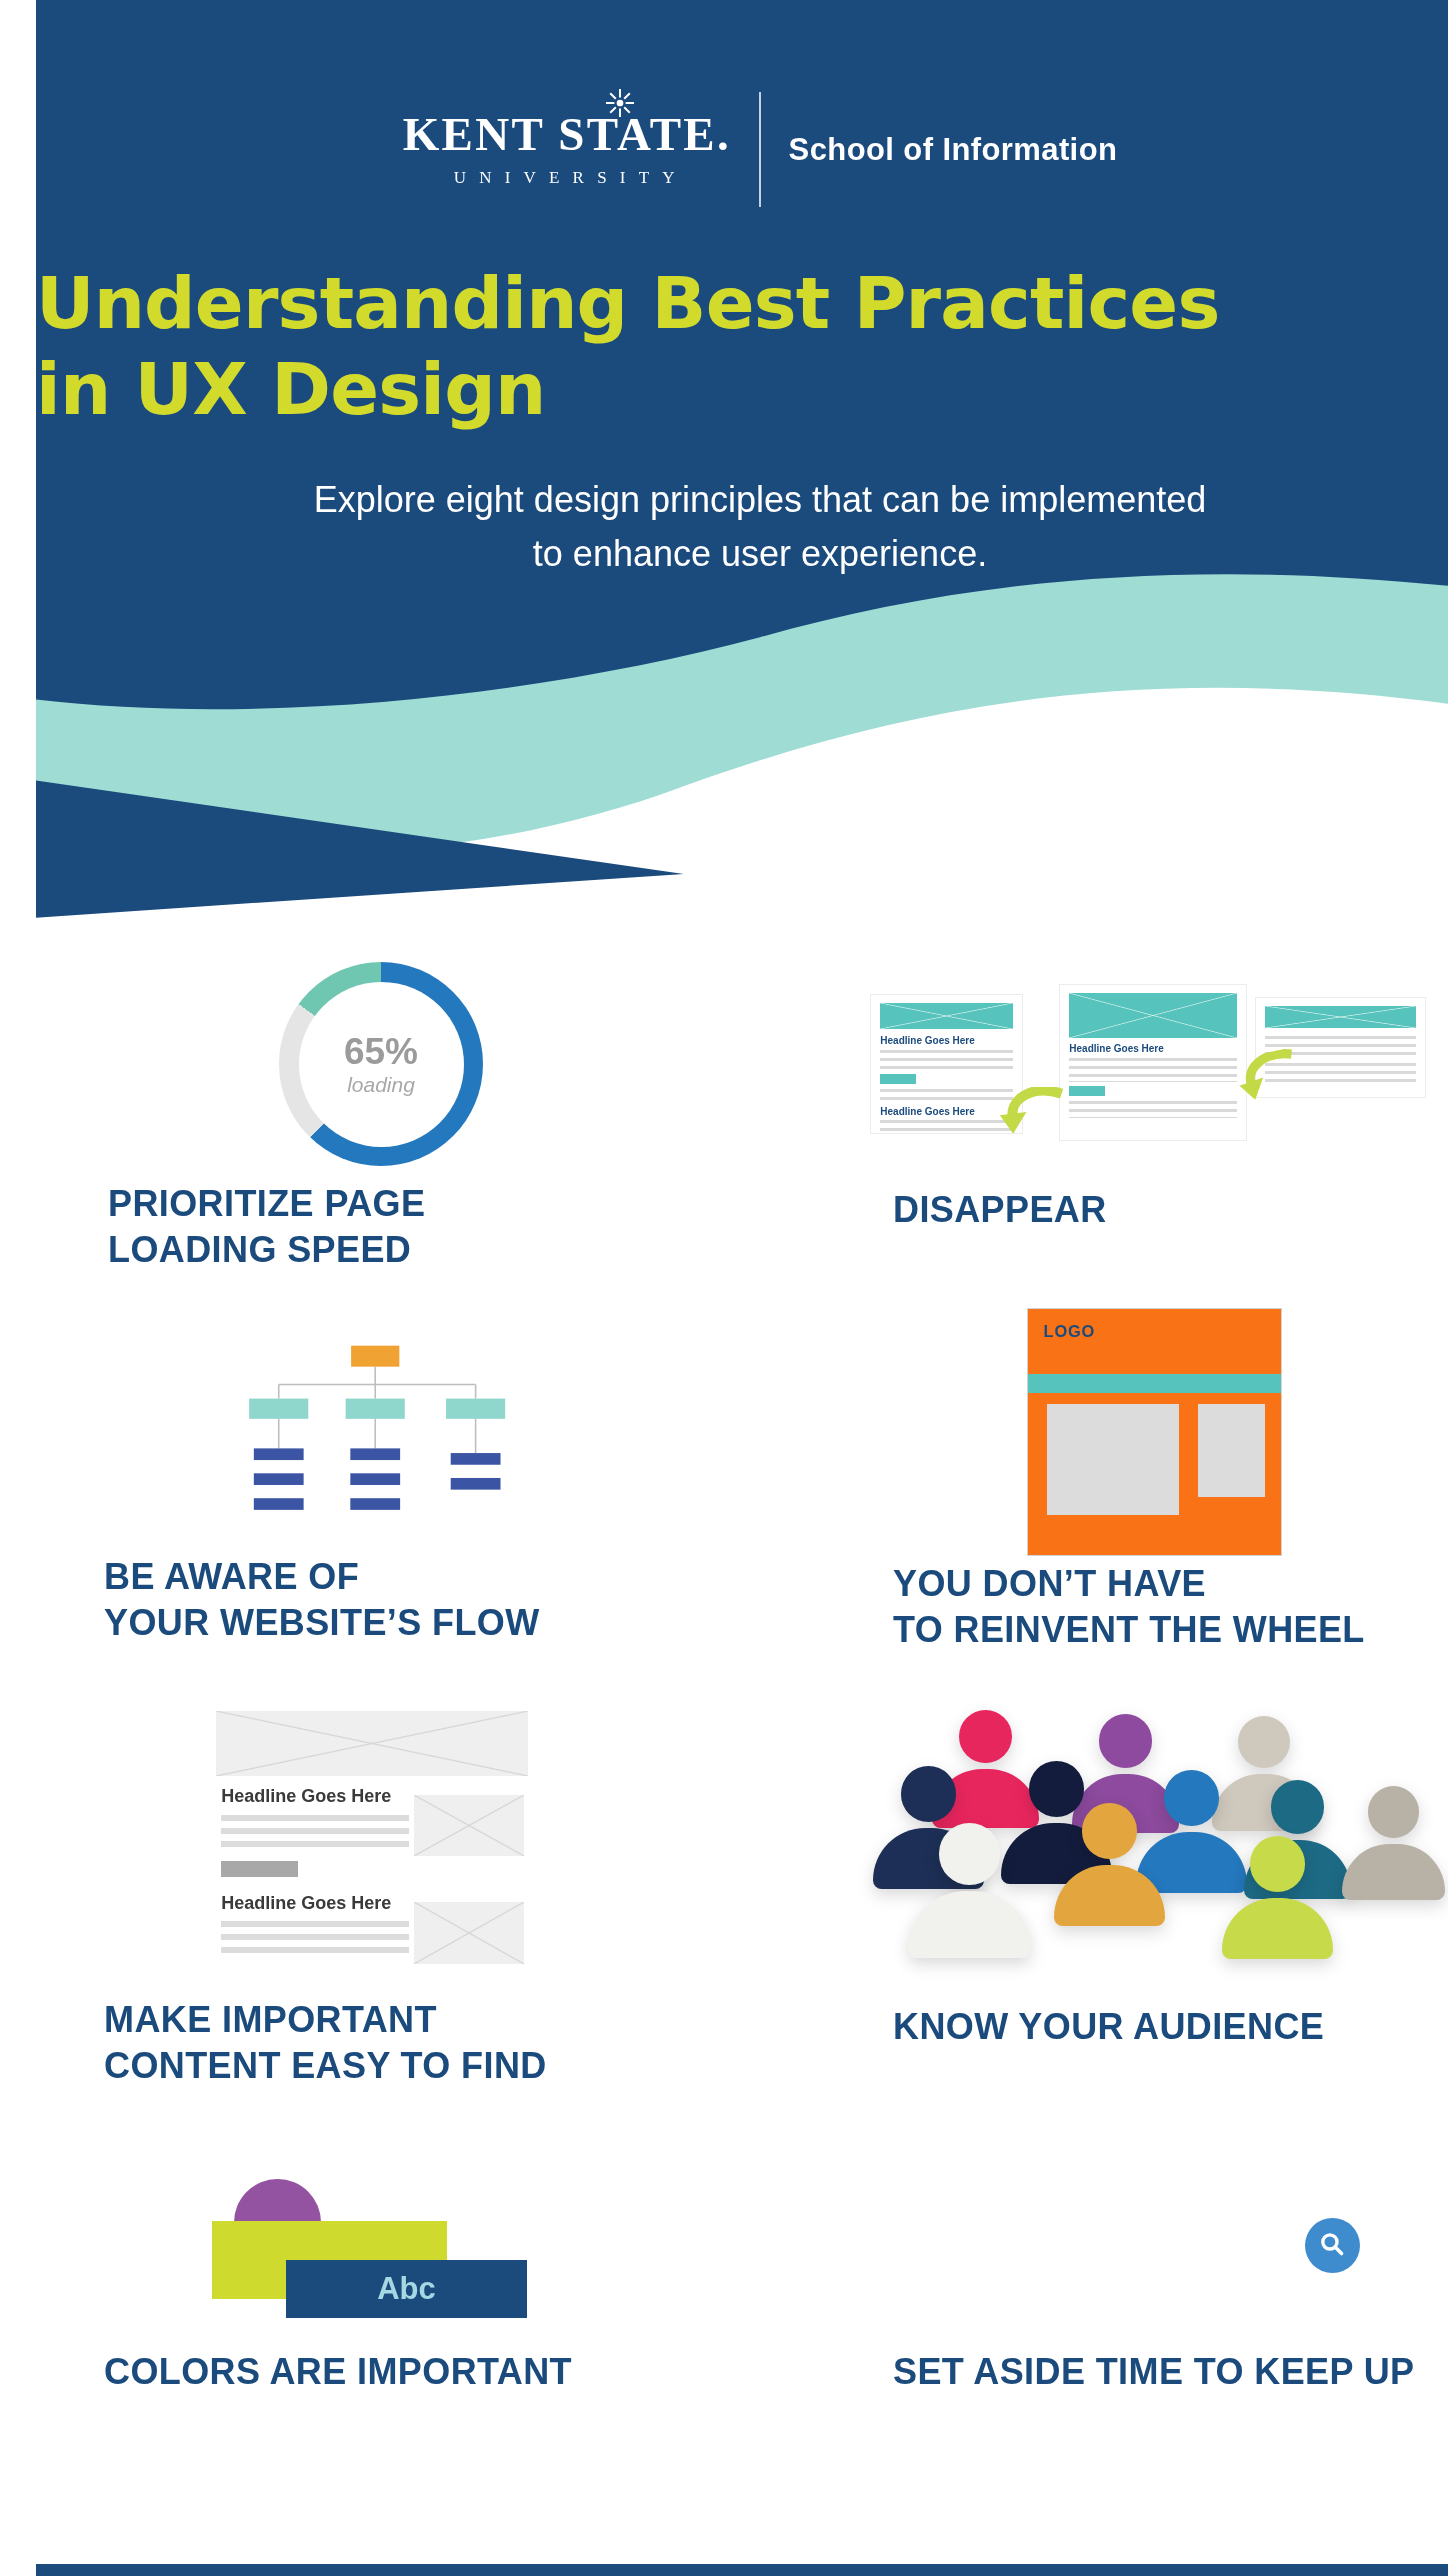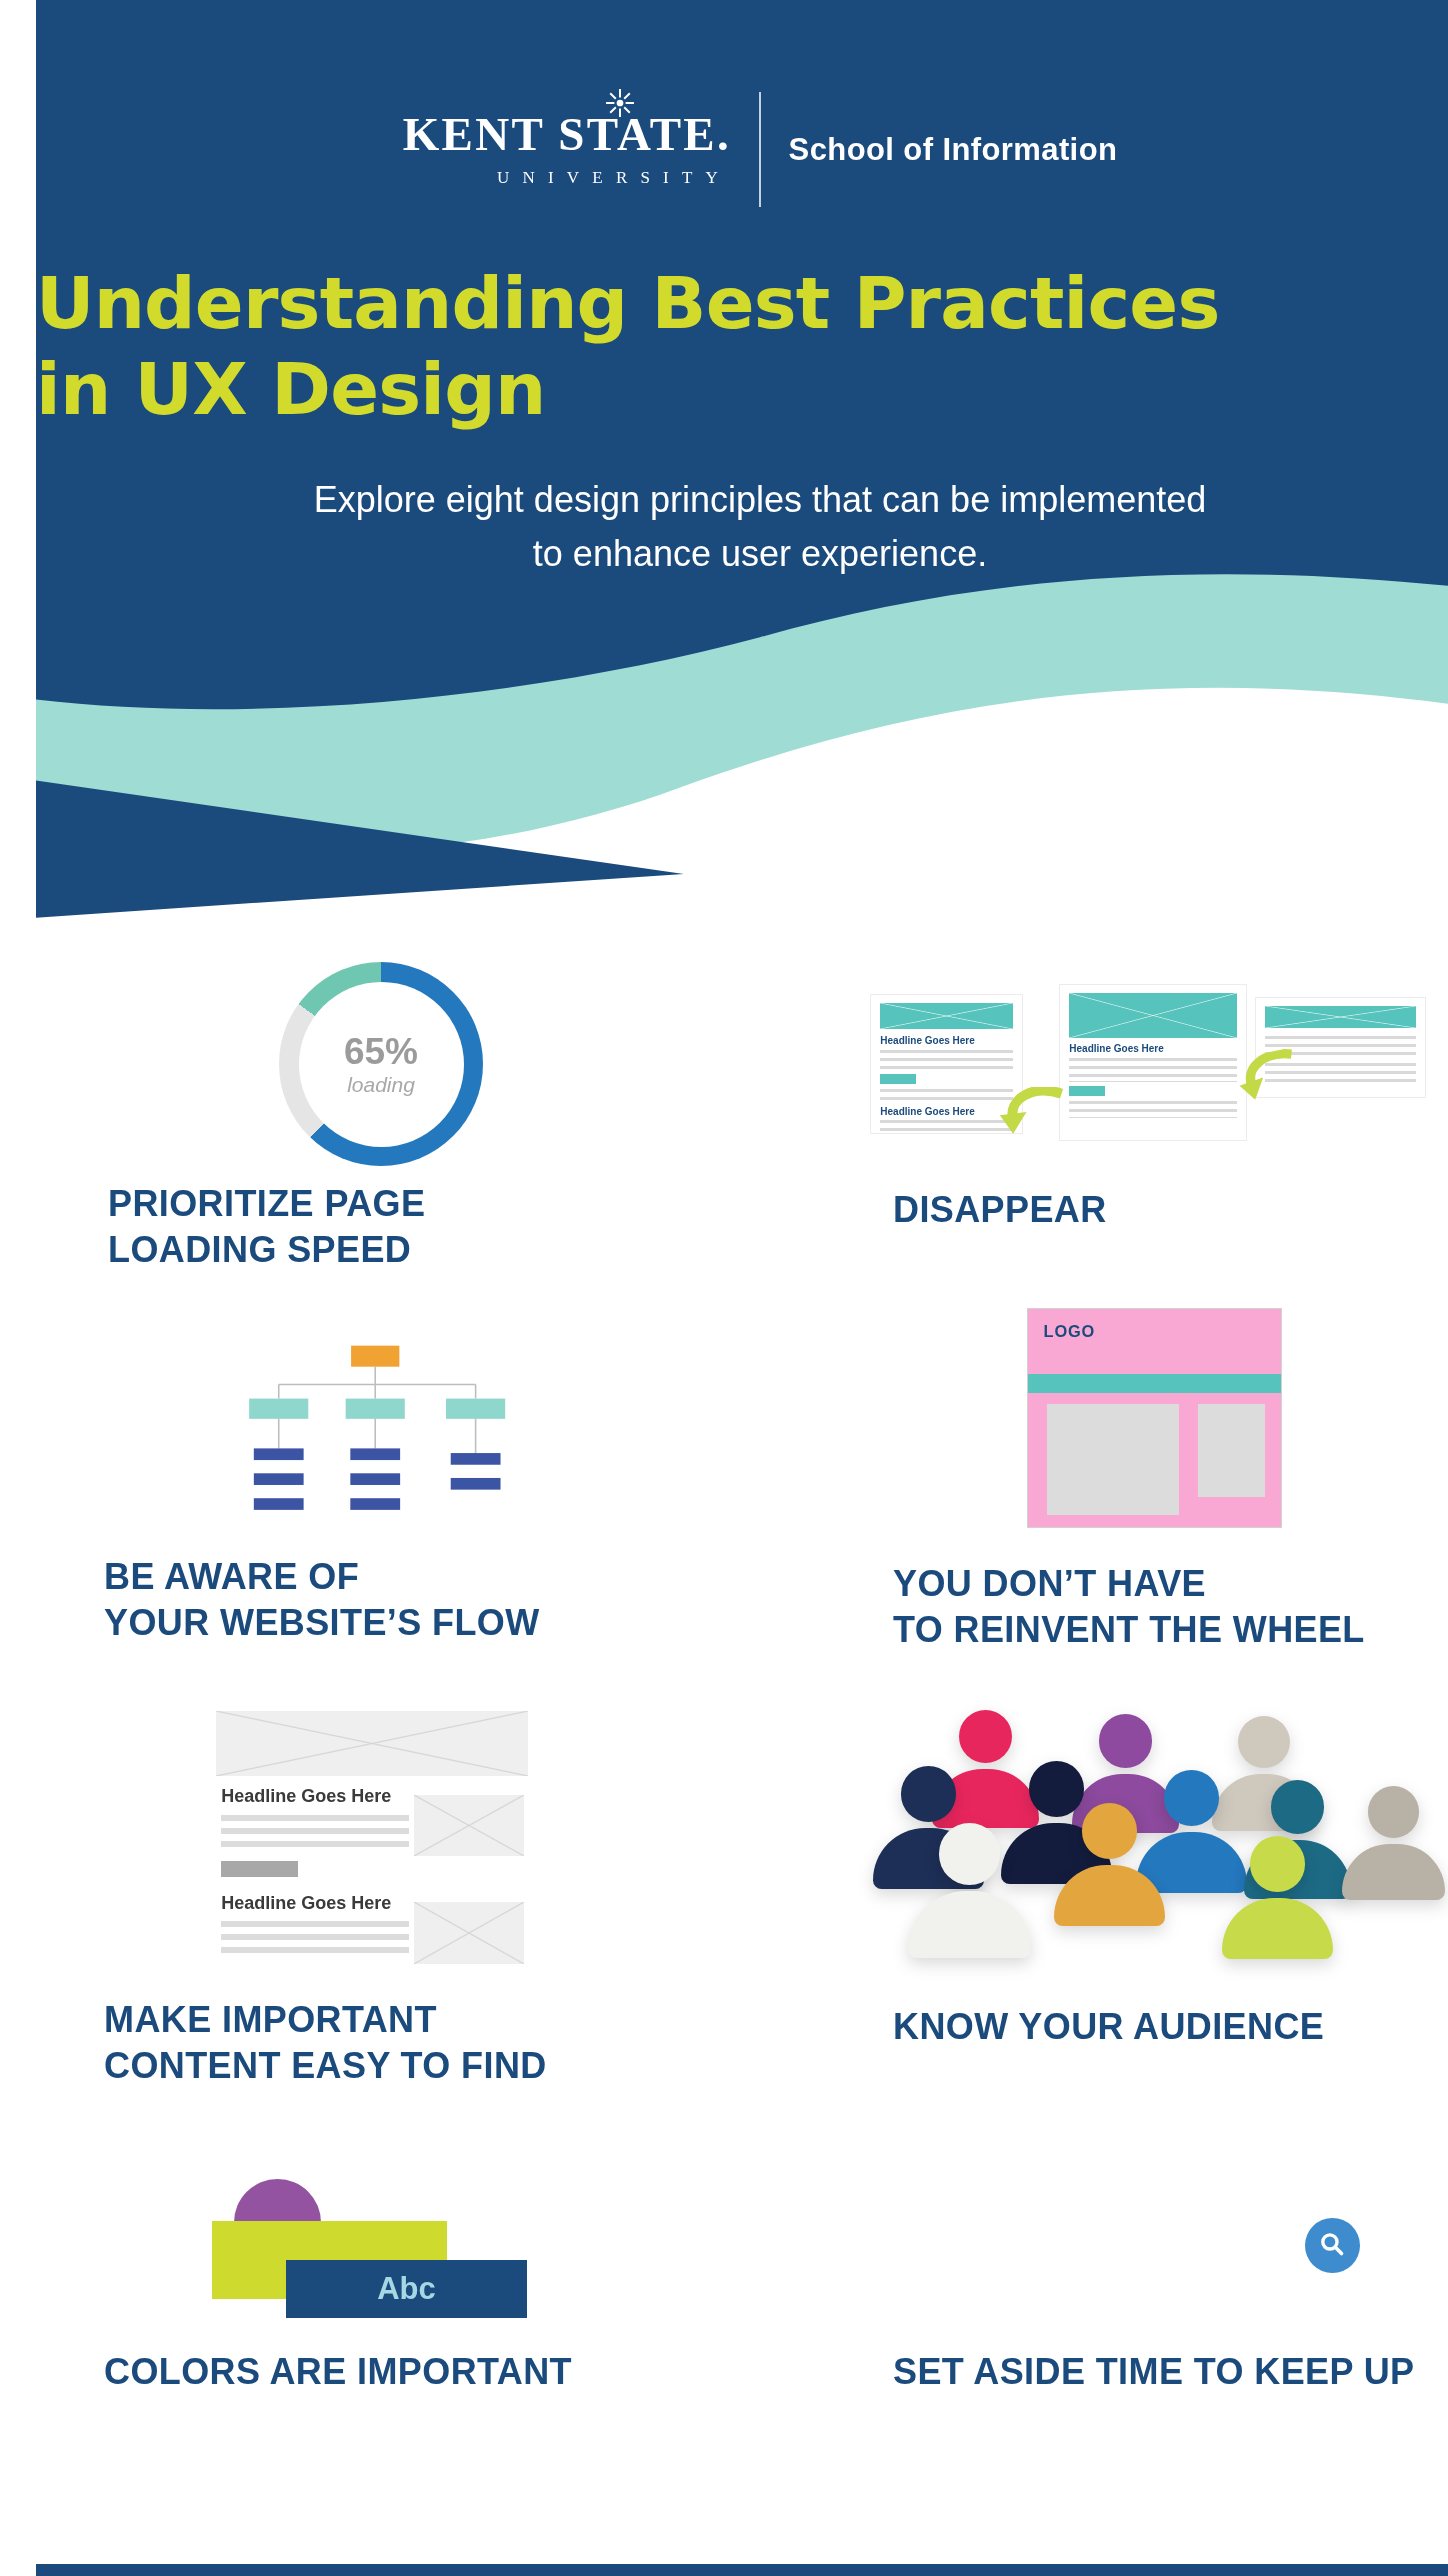--- a/index.html
+++ b/index.html
@@ -22,21 +22,21 @@
 
   .poster{ position:relative; width:1448px; height:2576px; background:#fff; overflow:hidden;margin-left:36px; }
 
   .header-bg{ position:absolute; top:0; left:0; display:block; }
 
   
   .logo{ position:absolute; top:92px; left:0; width:100%; display:flex; justify-content:center; align-items:center; gap:28px; color:#fff; z-index:5; }
   .logo-left{ text-align:center; position:relative; }
   .starburst{ position:absolute; top:-22px; left:62%; }
   .logo-name{ font-family:"Liberation Serif", serif; font-size:47px; letter-spacing:2.3px; font-weight:600; line-height:1; }
-  .logo-sub{ font-family:"Liberation Serif", serif; font-size:17px; letter-spacing:13.2px; padding-left:7.8px; margin-top:9.3px;text-align:right; }
+  .logo-sub{ font-family:"Liberation Serif", serif; font-size:17px; letter-spacing:13.2px; padding-left:7.8px; margin-top:9.3px; }
   .logo-divider{ width:1.6px; height:115px; background:rgba(255,255,255,.75); }
   .logo-division{ font-size:31px; font-weight:700; letter-spacing:0.4px; }
 
   
   .main-title{ position:absolute; top:260px; left:0; width:100%; text-align:left; color:var(--lime);
     font-family:"DejaVu Sans", sans-serif; font-weight:800; font-size:72px; line-height:1.2; letter-spacing:-0.8px; z-index:5; }
   .subtitle{ position:absolute; top:473px; left:0; width:100%; text-align:center; color:#ffffff;
     font-size:36px; line-height:1.5; font-weight:400; z-index:5; }
 
   
@@ -73,21 +73,21 @@
   .wf-lines{ background:repeating-linear-gradient(to bottom, #d9d9d9 0 3.1px, transparent 3.1px 7.8px); }
   .wf-btn{ width:36px; height:10px; background:var(--teal-ui); margin:4.7px 0; }
   .nav-arrow{ position:absolute; z-index:3; }
   .arrow1{ left:962px; top:1087px; }
   .arrow2{ left:1201px; top:1053px; transform:rotate(-12deg); }
 
   
   .sitemap{ position:absolute; left:188px; top:1341px; }
 
   
-  .browser{ position:absolute; left:991px; top:1308px; width:255px; height:220px; border:1.6px solid #d2d2d2; background:#f9a8d4; }
+  .browser{ position:absolute; left:991px; top:1308px; width:255px; height:248px; border:1.6px solid #d2d2d2; background:#f97316; }
   .browser-header{ position:relative; height:65px; }
   .browser-logo{ position:absolute; left:15.6px; top:12.5px; font-size:16.4px; font-weight:800; color:var(--navy); letter-spacing:0.8px; }
   .browser-tealbar{ height:18.7px; background:var(--teal-ui); }
   .browser-body{ position:relative; height:134px; }
   .b-left{ position:absolute; left:18.7px; top:11px; width:132px; height:111px; background:var(--wire-gray); }
   .b-right{ position:absolute; left:170px; top:11px; width:67px; height:93px; background:var(--wire-gray); }
 
   
   .contentwf{ position:absolute; left:172px; top:1708px; width:343px; height:261px; }
   .ph{ background:

